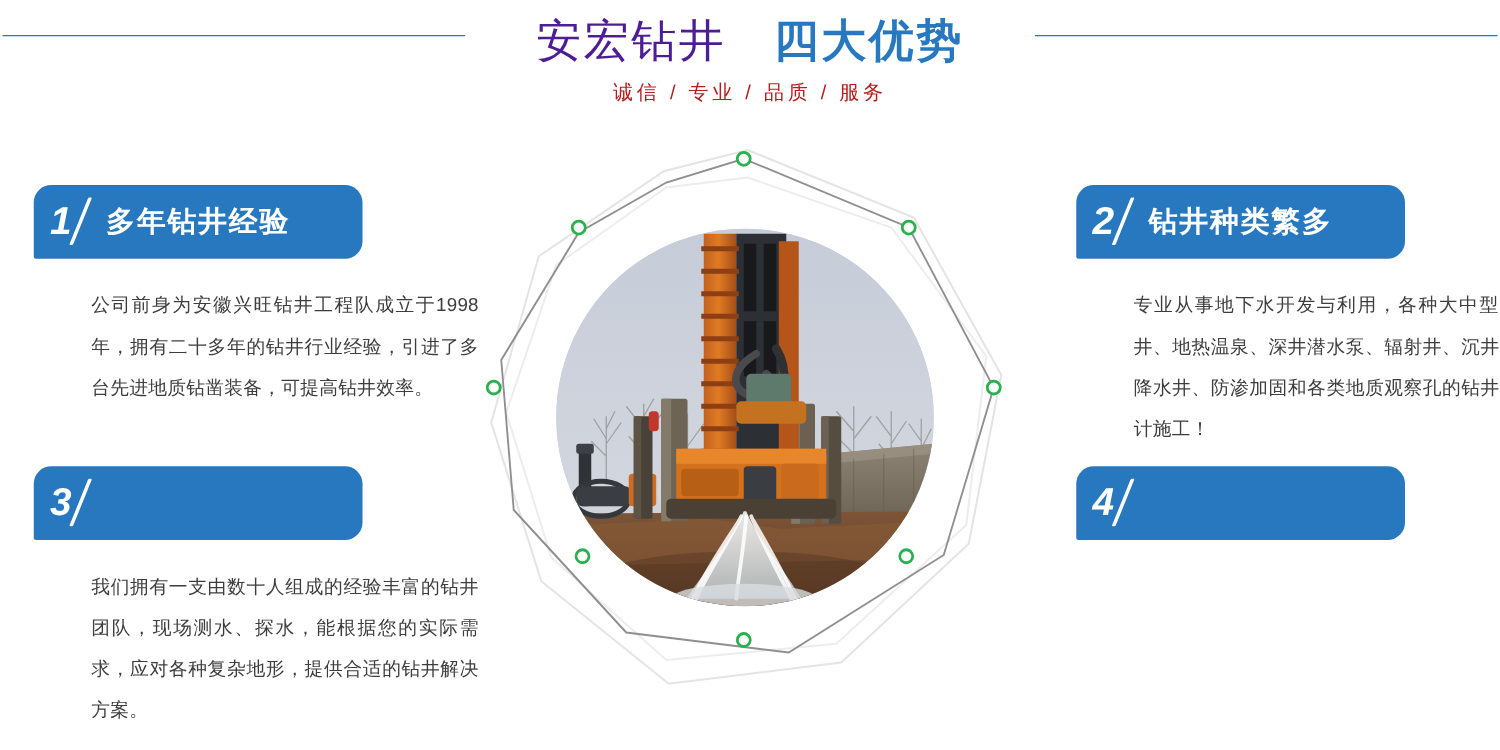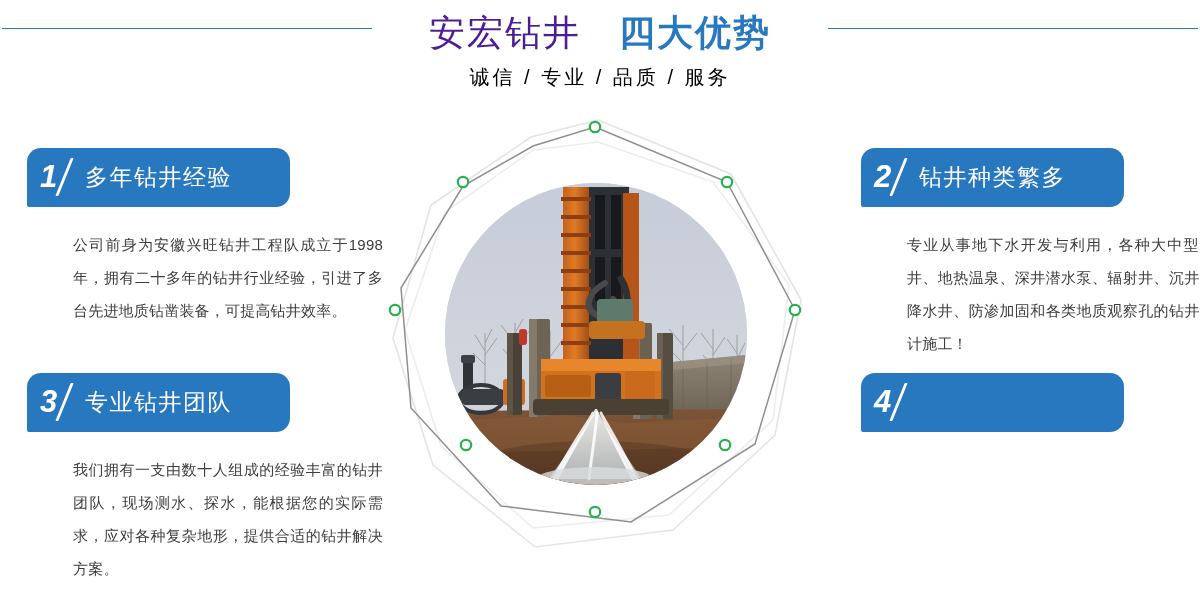--- a/index.html
+++ b/index.html
@@ -53,22 +53,22 @@
     letter-spacing: 2px;
     color: #2878c0;
     font-weight: 700;
     margin-left: 38px;
   }
   .subtitle {
     position: absolute;
     left: 0; top: 64px;
     width: 1200px;
     text-align: center;
-    font-size: 20px;
-    color: #000000;
+    font-size: 16px;
+    color: #b91c1c;
     letter-spacing: 3px;
   }
 
   
   .card { position: absolute; }
 
   .card-banner {
     position: relative;
     width: 263px;
     height: 59px;
@@ -99,21 +99,21 @@
     left: 36px;
     top: 10px;
     width: 3px;
     height: 38px;
     background: #ffffff;
     transform: skewX(-22deg);
     border-radius: 1px;
   }
   .card-banner .banner-title {
     font-size: 23px;
-    font-weight: 400;
+    font-weight: 700;
     color: #ffffff;
     letter-spacing: 1.5px;
     line-height: 1;
   }
 
   .card-body {
     margin-top: 21px;
     width: 310px;
     font-size: 15px;
     line-height: 33px;
@@ -191,21 +191,20 @@
     </div>
     <div class="card-body">专业从事地下水开发与利用，各种大中型深井、地热温泉、深井潜水泵、辐射井、沉井、降水井、防渗加固和各类地质观察孔的钻井设计施工！</div>
   </div>
 
   <div class="card left" id="card-3">
     <div class="card-banner">
       <span class="num-wrap">
         <span class="num">3</span>
         <span class="num-slash"></span>
       </span>
-      <span class="banner-title">专业钻井团队</span>
     </div>
     <div class="card-body">我们拥有一支由数十人组成的经验丰富的钻井团队，现场测水、探水，能根据您的实际需求，应对各种复杂地形，提供合适的钻井解决方案。</div>
   </div>
 
   <div class="card right" id="card-4">
     <div class="card-banner">
       <span class="num-wrap">
         <span class="num">4</span>
         <span class="num-slash"></span>
       </span>

